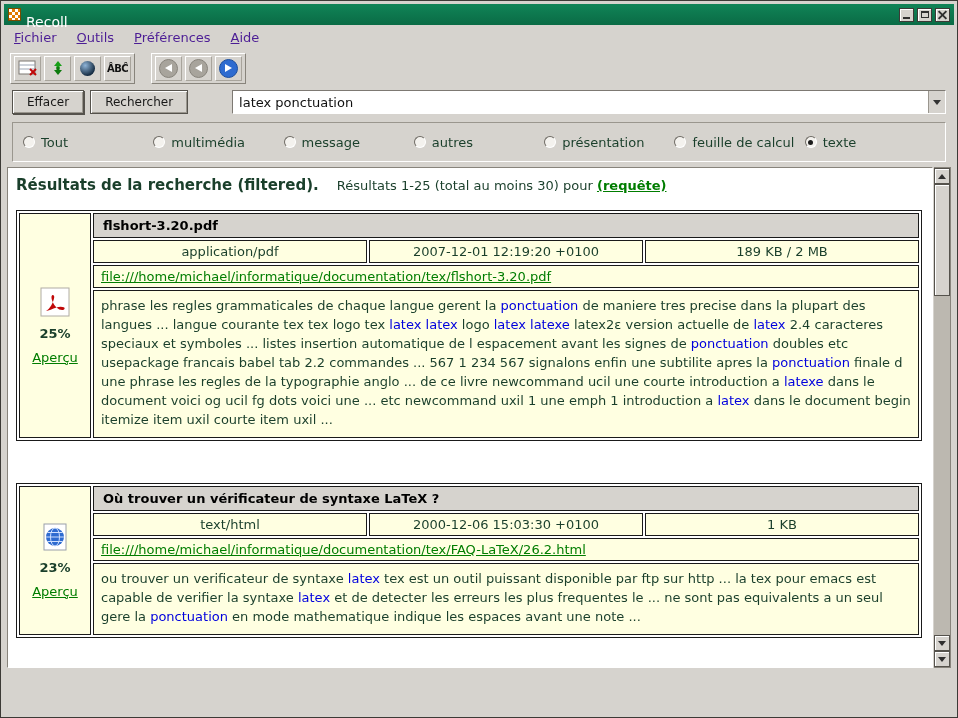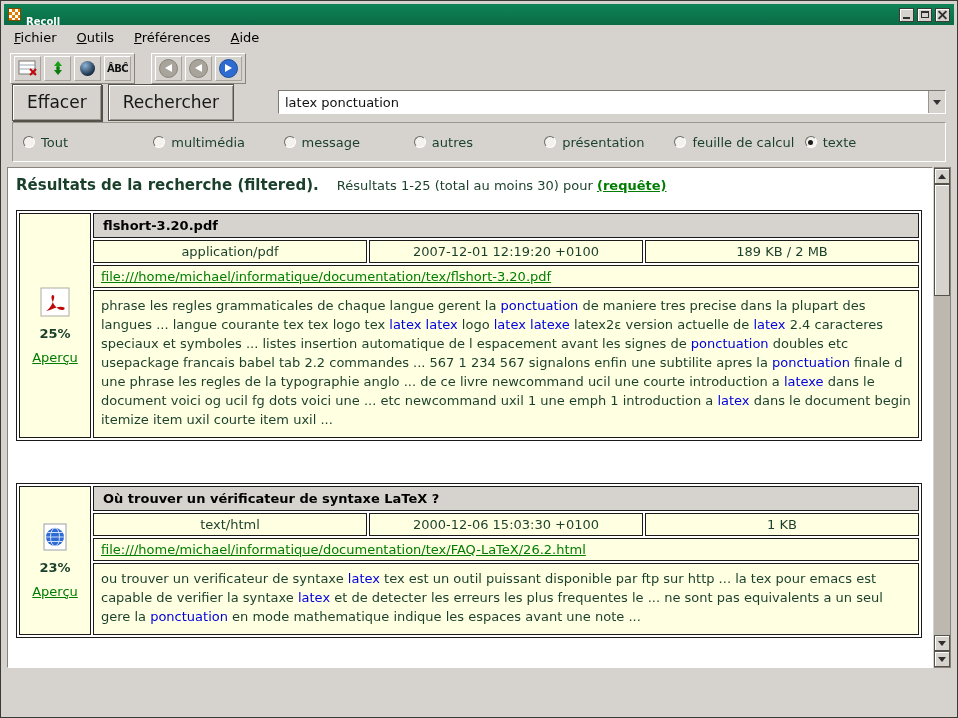--- a/index.html
+++ b/index.html
@@ -10,47 +10,47 @@
     --green:#0c7b4e; --cream:#ffffe1; --txt:#1a3f2b; --link:#007d00;
     --hl:#0000dd; --track:#bcb8b0; --cellbrd:#1a1a1a;
   }
   .window{width:958px;height:718px;border:1px solid #3c3a36;background:var(--win);padding:3px;display:flex;flex-direction:column;}
   
   .titlebar{height:21px;background:linear-gradient(#108457,#0a6b45);display:flex;align-items:center;padding:0 4px;gap:5px;flex:none;}
   .app-icon{width:13px;height:13px;background:#fff;border:1px solid #7a4a00;
     background-image:linear-gradient(45deg,#e07b00 25%,transparent 25%,transparent 75%,#e07b00 75%),
                      linear-gradient(45deg,#e07b00 25%,transparent 25%,transparent 75%,#e07b00 75%);
     background-size:6px 6px;background-position:0 0,3px 3px;}
-  .title-text{color:#fff;font-weight:bold;font-size:10px;margin-top:14px;}
+  .title-text{color:#fff;font-weight:normal;font-size:14px;margin-top:14px;}
   .win-buttons{margin-left:auto;display:flex;gap:3px;}
   .win-btn{width:15px;height:14px;background:var(--win);border:1px solid #3c3a36;box-shadow:inset 1px 1px 0 #fff;display:flex;align-items:center;justify-content:center;cursor:default;}
   .g-min{width:7px;height:2px;background:#2f2f2f;margin-top:6px;}
   .g-max{width:8px;height:7px;border:1px solid #2f2f2f;border-top:2px solid #2f2f2f;}
   .g-close{position:relative;width:9px;height:9px;}
   .g-close::before,.g-close::after{content:"";position:absolute;left:-1px;top:4px;width:11px;height:2px;background:#2f2f2f;}
   .g-close::before{transform:rotate(45deg);} .g-close::after{transform:rotate(-45deg);}
   
-  .menubar{height:25px;display:flex;align-items:center;gap:20px;padding:0 10px;color:#000000;flex:none;}
+  .menubar{height:25px;display:flex;align-items:center;gap:20px;padding:0 10px;color:#4c1d95;flex:none;}
   .menu-item{cursor:default;}
   .accel{text-decoration:underline;}
   
   .toolbar{height:36px;display:flex;align-items:center;gap:16px;padding:3px 6px;flex:none;}
   .tseg{display:flex;align-items:center;gap:3px;padding:2px 3px;border:1px solid;border-color:#fff #88847c #88847c #fff;background:var(--win);}
   .tbtn{width:27px;height:25px;display:flex;align-items:center;justify-content:center;background:var(--win);border:1px solid;border-color:#fff #a8a49c #a8a49c #fff;cursor:default;}
   .abc{font-size:10px;font-weight:bold;letter-spacing:-0.5px;color:#111;}
   .sphere{width:15px;height:15px;border-radius:50%;background:radial-gradient(circle at 35% 30%,#8fb4d8,#10263c 75%);}
   .navcircle{width:19px;height:19px;border-radius:50%;display:flex;align-items:center;justify-content:center;}
   .nav-disabled{background:#a8a49c;border:1px solid #88847c;}
   .nav-enabled{background:#2e6bd0;border:1px solid #1c4e9e;}
   .tri-left-w{width:0;height:0;border-top:4px solid transparent;border-bottom:4px solid transparent;border-right:7px solid #fff;}
   .tri-right-w{width:0;height:0;border-top:4px solid transparent;border-bottom:4px solid transparent;border-left:7px solid #fff;}
   
   .searchrow{height:28px;display:flex;align-items:center;gap:6px;margin:2px 8px 0 8px;flex:none;}
-  .push-btn{height:37px;padding:0 14px;background:var(--win);border:1px solid var(--win-dk);
-    box-shadow:inset 1px 1px 0 #fff, inset -1px -1px 0 var(--win-sh);color:#171717;font-size:17px;
+  .push-btn{height:24px;padding:0 14px;background:var(--win);border:1px solid var(--win-dk);
+    box-shadow:inset 1px 1px 0 #fff, inset -1px -1px 0 var(--win-sh);color:#171717;font-size:12px;
     font-family:inherit;cursor:default;}
   .default-btn{box-shadow:inset 1px 1px 0 #fff, inset -1px -1px 0 var(--win-sh),1px 1px 0 var(--win-dk);}
   .combo{height:24px;background:#fff;border:1px solid;border-color:#7d7973 #fff #fff #7d7973;display:flex;align-items:center;}
   .combo-text{flex:1;padding:0 6px;color:#111;white-space:nowrap;overflow:hidden;}
   .combo-btn{width:17px;height:100%;background:var(--win);border-left:1px solid var(--win-sh);display:flex;align-items:center;justify-content:center;}
   .tri-down-s{width:0;height:0;border-left:4px solid transparent;border-right:4px solid transparent;border-top:5px solid #333;}
   .mode-combo{width:190px;}
   .query-combo{flex:1;margin-left:38px;}
   .query-input{flex:1;border:none;outline:none;background:transparent;font:13px "DejaVu Sans","Liberation Sans",sans-serif;color:#101010;padding:0 6px;}
   

